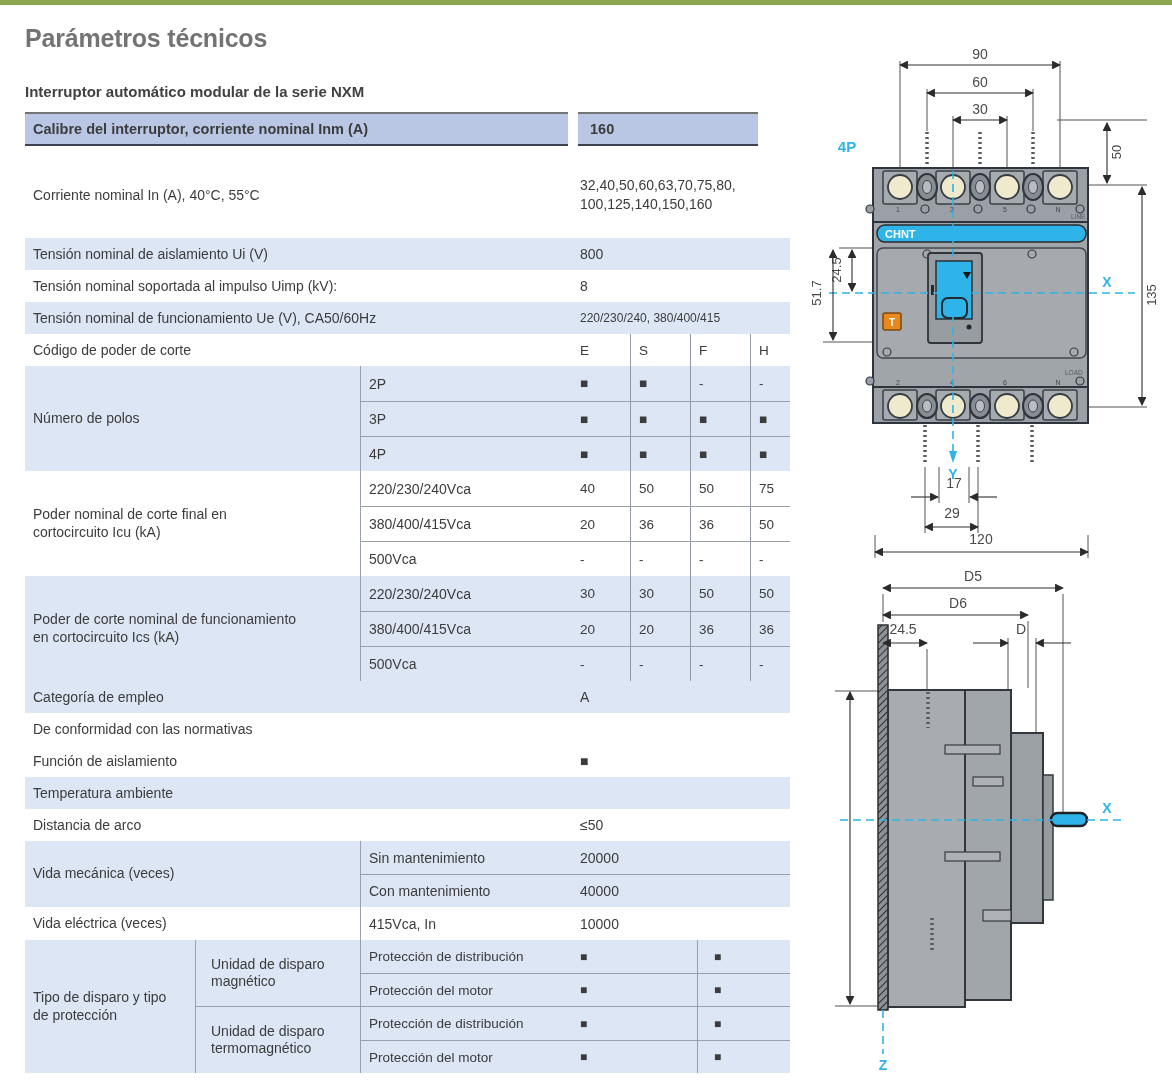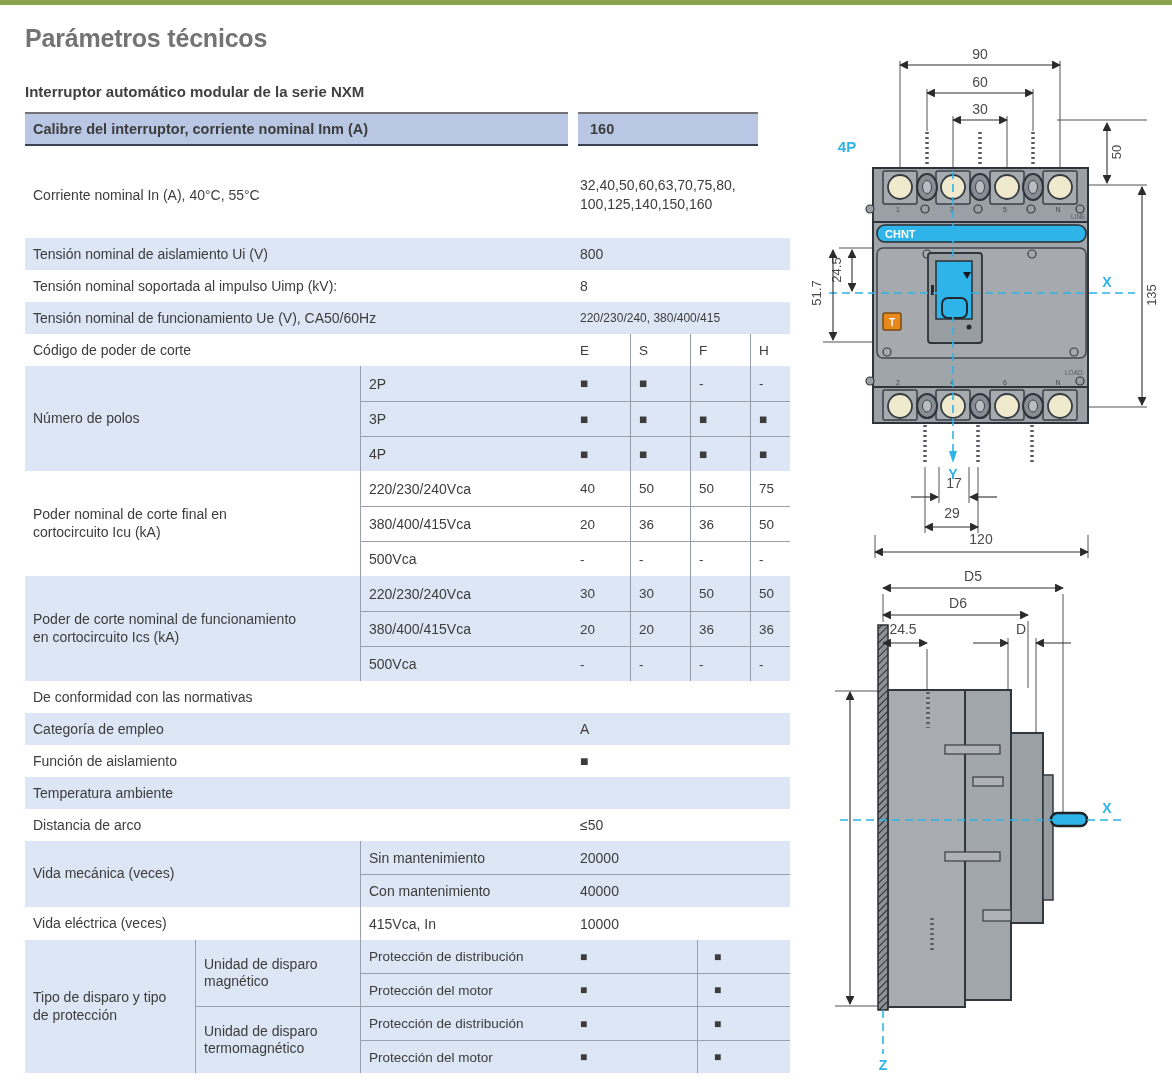--- a/index.html
+++ b/index.html
@@ -42,21 +42,21 @@
   .sr + .sr{border-top:1px solid #99a0ab;}
   .h33{height:33px;}
   .sl{width:208px;border-left:1px solid #99a0ab;padding-left:8px;display:flex;align-items:center;}
   .wv{width:222px;padding-left:12px;display:flex;align-items:center;}
 
   .dblk{display:flex;align-items:stretch;background:#DCE6F4;}
   .dmain{width:170px;padding:4px 20px 4px 8px;display:flex;align-items:center;line-height:1.25;}
   .dgroups{width:595px;display:flex;flex-direction:column;}
   .dgrp{display:flex;align-items:stretch;}
   .dgrp + .dgrp{border-top:1px solid #99a0ab;}
-  .dglbl{width:165px;border-left:1px solid #99a0ab;padding-left:8px;display:flex;align-items:center;line-height:1.2;}
+  .dglbl{width:165px;border-left:1px solid #99a0ab;padding-left:15px;display:flex;align-items:center;line-height:1.2;}
   .drows{width:430px;display:flex;flex-direction:column;}
   .drow{display:flex;align-items:stretch;height:33px;}
   .drow + .drow{border-top:1px solid #99a0ab;}
   .dsl{width:208px;border-left:1px solid #99a0ab;padding-left:8px;font-size:13.5px;display:flex;align-items:center;}
   .dv1{width:129px;padding-left:12px;display:flex;align-items:center;font-size:12px;}
   .dv2{width:93px;padding-left:16px;border-left:1px solid #99a0ab;display:flex;align-items:center;font-size:12px;}
 
   
   .rightcol{position:absolute;left:795px;top:35px;width:377px;}
   svg{display:block;}
@@ -194,28 +194,28 @@
         <div class="sr">
           <div class="sl">500Vca</div>
           <div class="c c1">-</div>
           <div class="c c2">-</div>
           <div class="c c3">-</div>
           <div class="c c4">-</div>
         </div>
       </div>
     </div>
 
+    <div class="r bl">
+      <div class="l">Categoría de empleo</div>
+      <div class="v">A</div>
+    </div>
+
     <div class="r">
       <div class="l">De conformidad con las normativas</div>
       <div class="v"></div>
-    </div>
-
-    <div class="r bl">
-      <div class="l">Categoría de empleo</div>
-      <div class="v">A</div>
     </div>
 
     <div class="r">
       <div class="l">Función de aislamiento</div>
       <div class="v">■</div>
     </div>
 
     <div class="r bl">
       <div class="l">Temperatura ambiente</div>
       <div class="v"></div>

